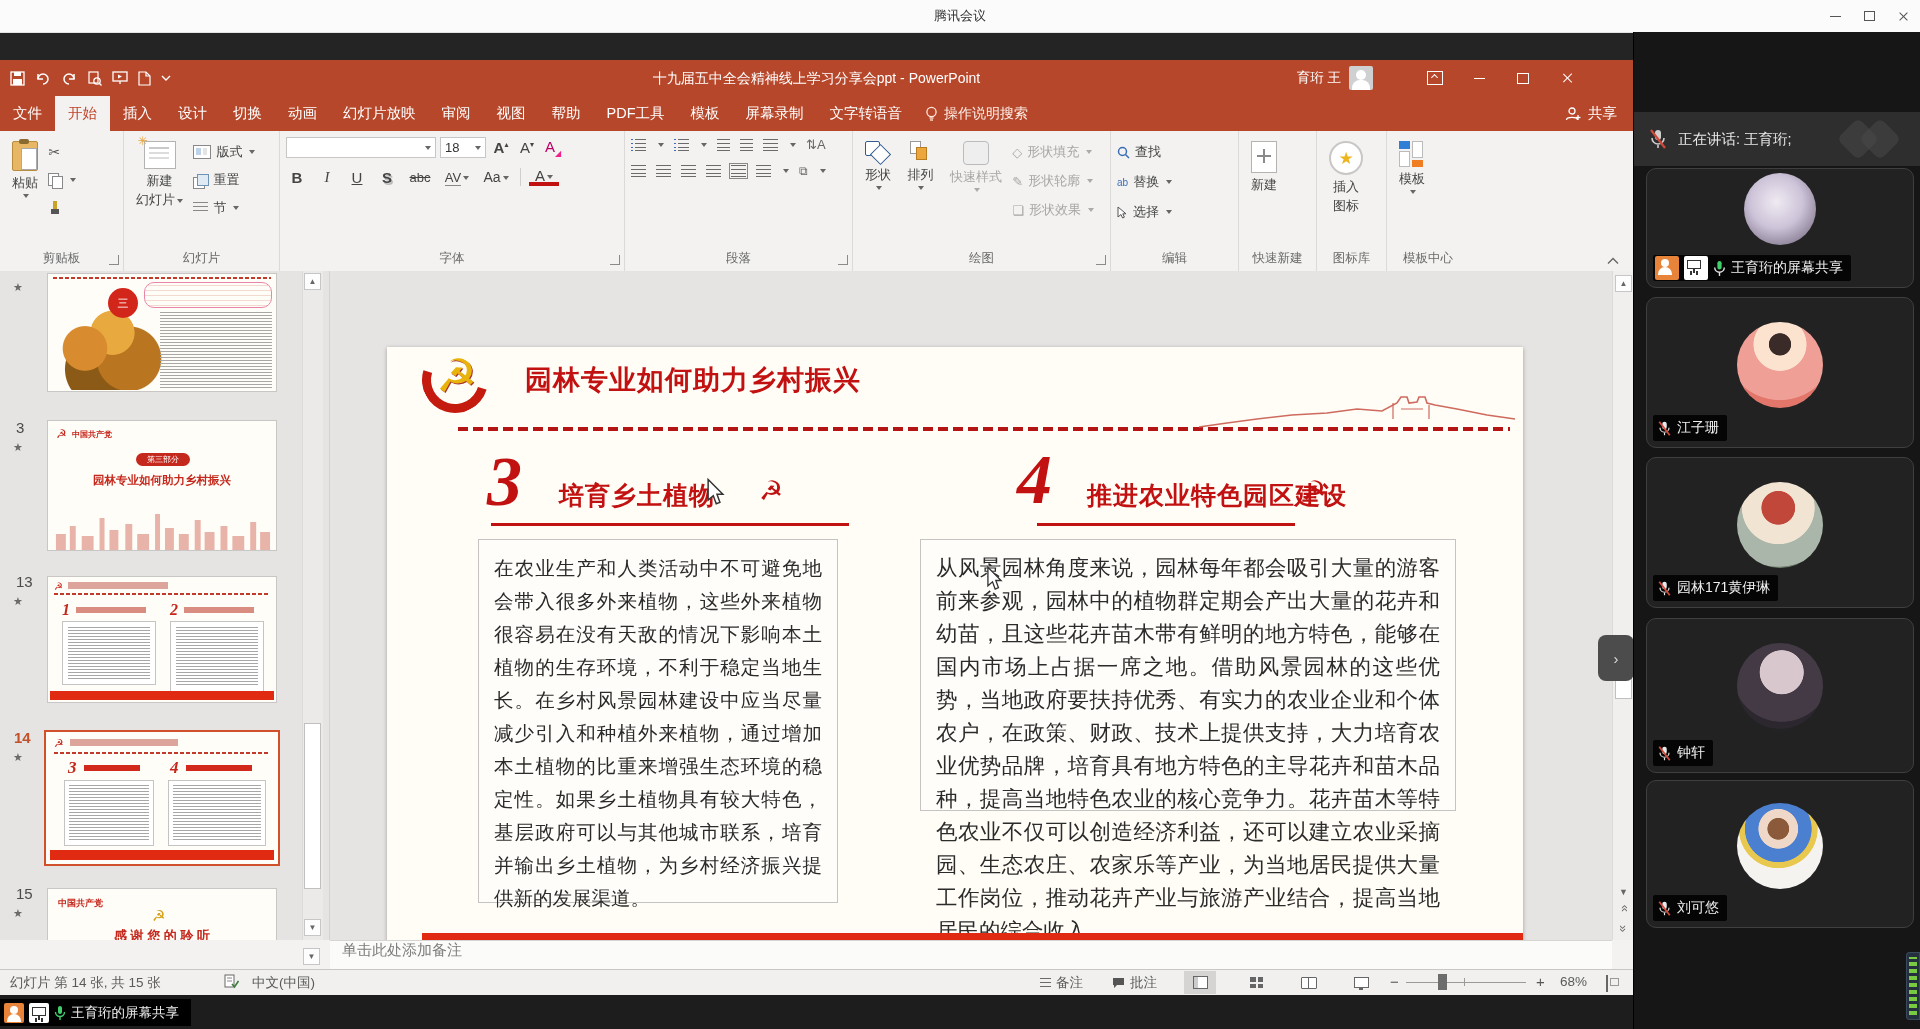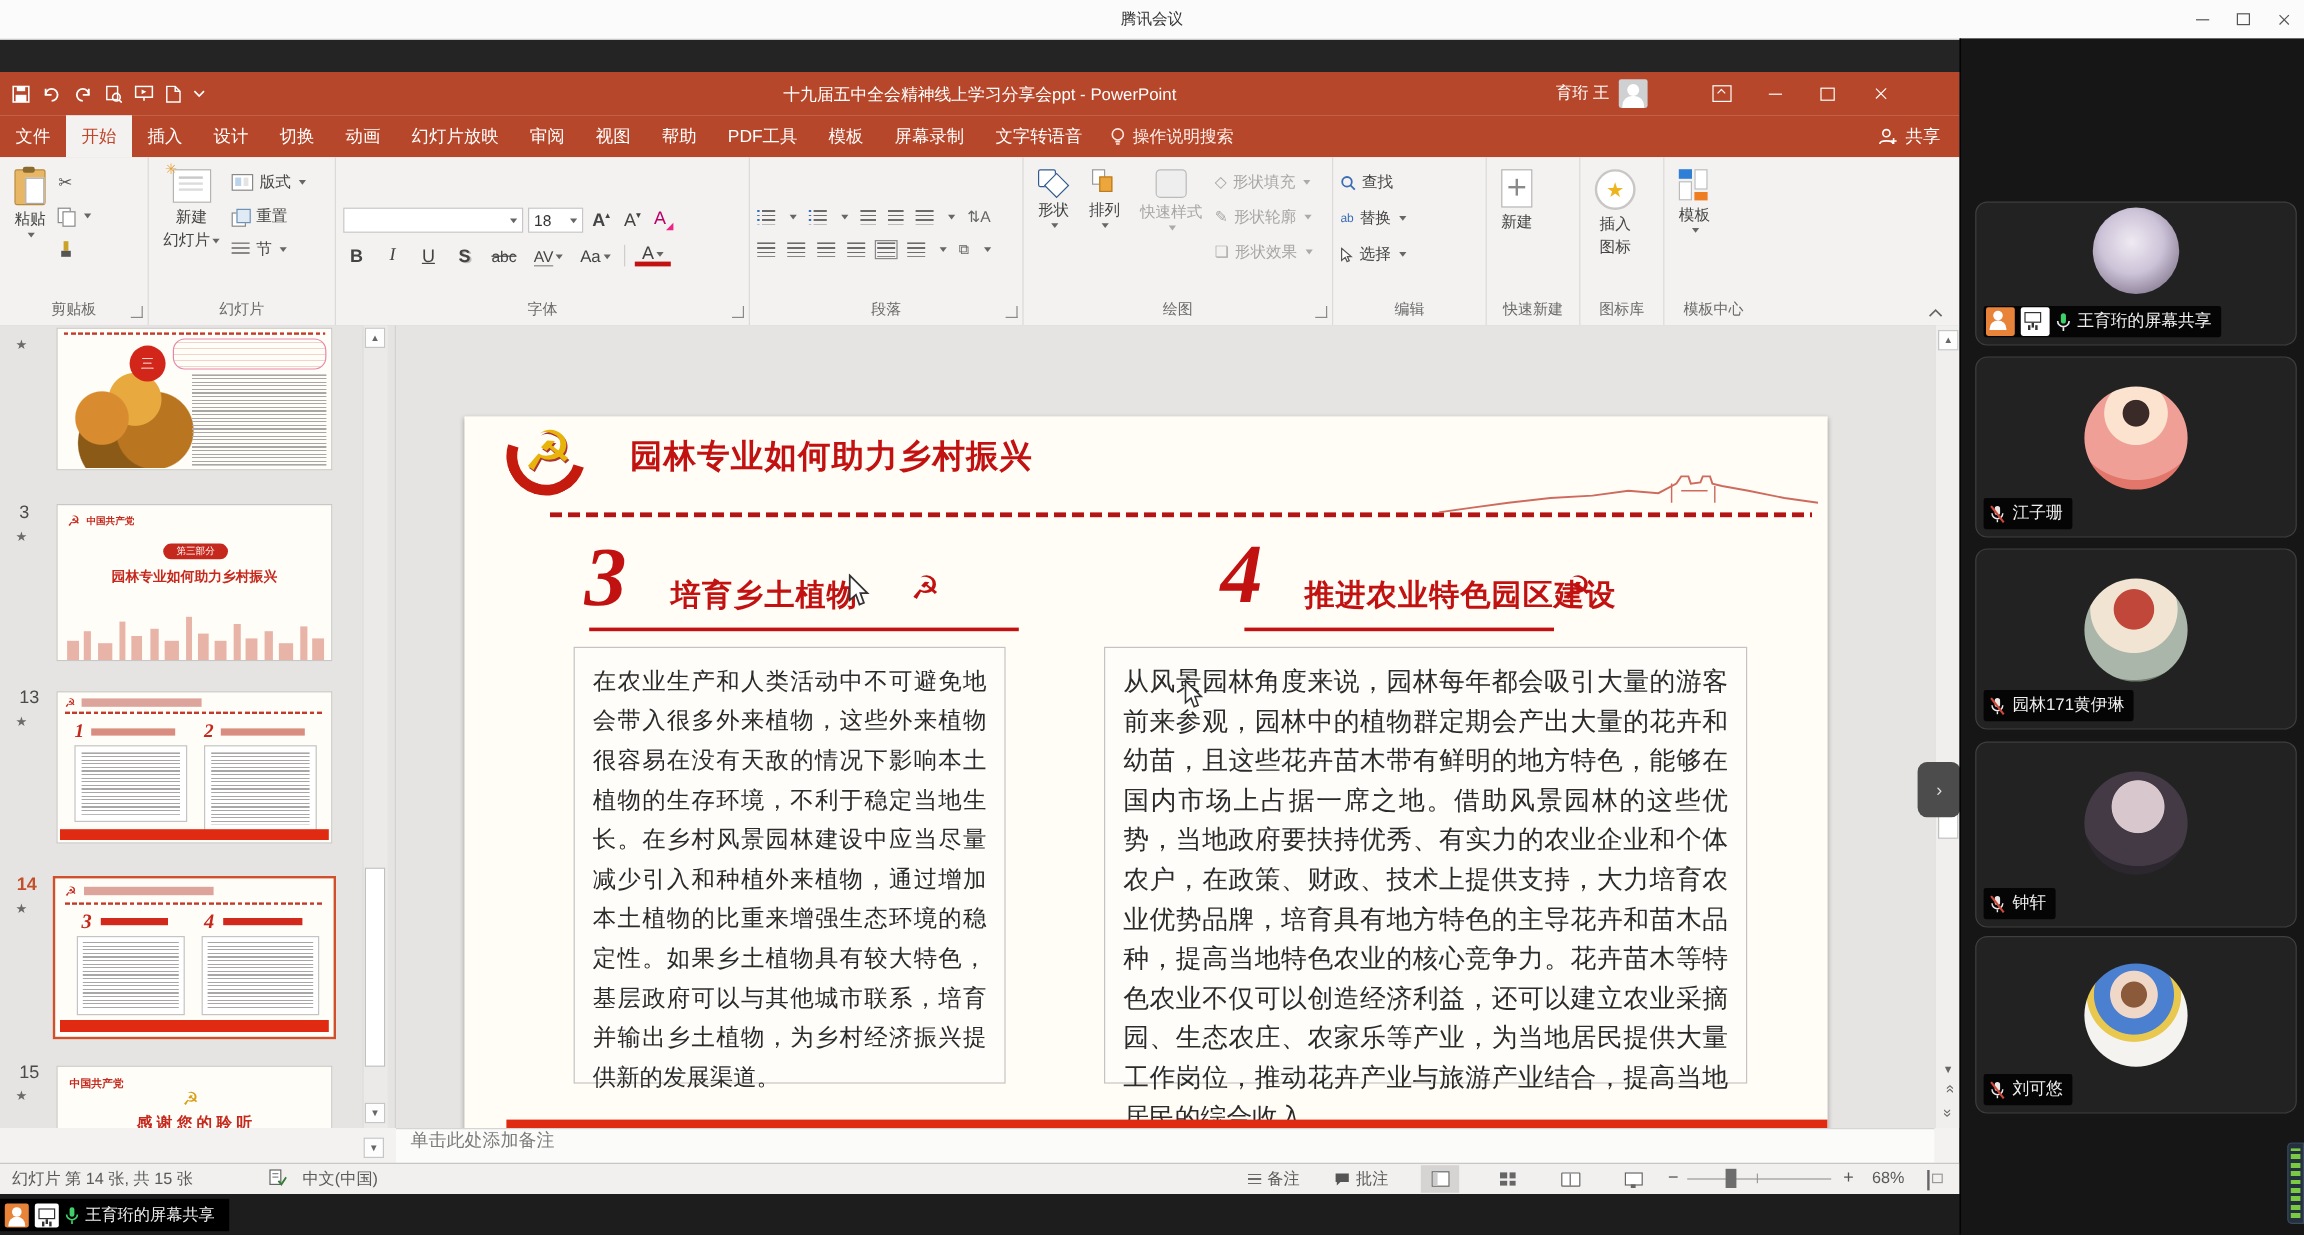--- a/index.html
+++ b/index.html
@@ -1,19 +1,19 @@
 <!DOCTYPE html>
 <html><head>
 <meta charset="utf-8">
 <style>
   html,body{margin:0;padding:0;background:#000;}
   #screen{position:relative;width:1920px;height:1029px;overflow:hidden;background:#242424;
     font-family:"Liberation Sans","DejaVu Sans",sans-serif;-webkit-font-smoothing:antialiased;}
   .abs{position:absolute;}
-  .row{display:flex;align-items:center;margin-top:36px;}
+  .row{display:flex;align-items:center;}
   
   .mtitlebar{left:0;top:0;width:1920px;height:32px;background:#fbfbfb;border-bottom:1px solid #e3e3e3;}
   .mtitle{width:100%;text-align:center;font-size:13px;color:#333;line-height:32px;}
   .wctl{position:absolute;top:0;height:32px;width:34px;display:flex;align-items:center;justify-content:center;}
   .wmin-b{width:11px;height:1px;background:#555;}
   .wmax-b{width:9px;height:8px;border:1px solid #555;}
   .wclose-b{position:relative;width:11px;height:11px;}
   .wclose-b::before,.wclose-b::after{content:"";position:absolute;left:5px;top:0;width:1px;height:11px;background:#555;}
   .wclose-b::before{transform:rotate(45deg);}.wclose-b::after{transform:rotate(-45deg);}
   
@@ -627,21 +627,21 @@
         <div class="sechead" style="left:172px;top:132px;">培育乡土植物</div>
         <div class="secline" style="left:104px;top:176px;width:358px;"></div>
         <div class="emsm" style="left:372px;top:128px;">☭</div>
 
         <div class="secnum" style="left:630px;top:98px;">4</div>
         <div class="sechead" style="left:700px;top:132px;">推进农业特色园区建设</div>
         <div class="secline" style="left:650px;top:176px;width:258px;"></div>
         <div class="emsm" style="left:915px;top:128px;">☭</div>
 
         <div class="bodybox" style="left:91px;top:192px;width:360px;height:364px;font-size:19.5px;line-height:33px;">在农业生产和人类活动中不可避免地会带入很多外来植物，这些外来植物很容易在没有天敌的情况下影响本土植物的生存环境，不利于稳定当地生长。在乡村风景园林建设中应当尽量减少引入和种植外来植物，通过增加本土植物的比重来增强生态环境的稳定性。如果乡土植物具有较大特色，基层政府可以与其他城市联系，培育并输出乡土植物，为乡村经济振兴提供新的发展渠道。</div>
-        <div class="bodybox" style="left:533px;top:192px;width:536px;height:364px;font-size:21.5px;line-height:33px;">从风景园林角度来说，园林每年都会吸引大量的游客前来参观，园林中的植物群定期会产出大量的花卉和幼苗，且这些花卉苗木带有鲜明的地方特色，能够在国内市场上占据一席之地。借助风景园林的这些优势，当地政府要扶持优秀、有实力的农业企业和个体农户，在政策、财政、技术上提供支持，大力培育农业优势品牌，培育具有地方特色的主导花卉和苗木品种，提高当地特色农业的核心竞争力。花卉苗木等特色农业不仅可以创造经济利益，还可以建立农业采摘园、生态农庄、农家乐等产业，为当地居民提供大量工作岗位，推动花卉产业与旅游产业结合，提高当地居民的综合收入</div>
+        <div class="bodybox" style="left:533px;top:192px;width:536px;height:272px;font-size:21.5px;line-height:33px;">从风景园林角度来说，园林每年都会吸引大量的游客前来参观，园林中的植物群定期会产出大量的花卉和幼苗，且这些花卉苗木带有鲜明的地方特色，能够在国内市场上占据一席之地。借助风景园林的这些优势，当地政府要扶持优秀、有实力的农业企业和个体农户，在政策、财政、技术上提供支持，大力培育农业优势品牌，培育具有地方特色的主导花卉和苗木品种，提高当地特色农业的核心竞争力。花卉苗木等特色农业不仅可以创造经济利益，还可以建立农业采摘园、生态农庄、农家乐等产业，为当地居民提供大量工作岗位，推动花卉产业与旅游产业结合，提高当地居民的综合收入</div>
 
         <div class="redbar"></div>
       </div>
     </div>
 
     <div class="vstrip">
       <div class="sbtn2" style="top:4px;">
           <span>▲</span>
         </div>
       <div class="vthumb" style="top:380px;height:48px;"></div>
@@ -718,20 +718,33 @@
             <path d="M1.5 7 a4.5 4.5 0 0 0 9 0" fill="none" stroke="#3fd06b" stroke-width="1.4"></path>
             <line x1="6" y1="12" x2="6" y2="15" stroke="#3fd06b" stroke-width="1.4"></line>
           </svg>
         </span>
       <span>王育珩的屏幕共享</span>
     </div>
   </div>
 
   <div class="rpanel">
 
+    <div class="speakbar">
+      <span>
+          <svg width="20" height="22" viewBox="0 0 20 22">
+            <rect x="7" y="2" width="6" height="10" rx="3" fill="#cfcfcf"></rect>
+            <path d="M4 10 a6 6 0 0 0 12 0" fill="none" stroke="#cfcfcf" stroke-width="1.6"></path>
+            <line x1="10" y1="17" x2="10" y2="20" stroke="#cfcfcf" stroke-width="1.6"></line>
+            <line x1="3" y1="2" x2="17" y2="20" stroke="#d2493a" stroke-width="2.2"></line>
+          </svg>
+        </span>
+      <span>正在讲话: 王育珩;</span>
+      <span class="wm" style="right:48px;top:12px;"></span>
+      <span class="wm" style="right:26px;top:12px;"></span>
+    </div>
 
     <div class="tile" style="top:136px;height:120px;">
       <div class="pavatar" style="top:4px;width:72px;height:72px;background:radial-gradient(circle at 45% 40%,#efeaf2 0%,#cdc3d8 45%,#8d8298 78%,#6a6177 100%);"></div>
       <div class="chip" style="padding-left:2px;">
         <span class="badge" style="width:24px;height:24px;"></span>
         <span class="scricon" style="width:24px;height:24px;"></span>
         <span>
             <svg width="13" height="17" viewBox="0 0 12 16">
               <rect x="4" y="1" width="4" height="8" rx="2" fill="#3fd06b"></rect>
               <path d="M1.5 7 a4.5 4.5 0 0 0 9 0" fill="none" stroke="#e8e8e8" stroke-width="1.3"></path>

